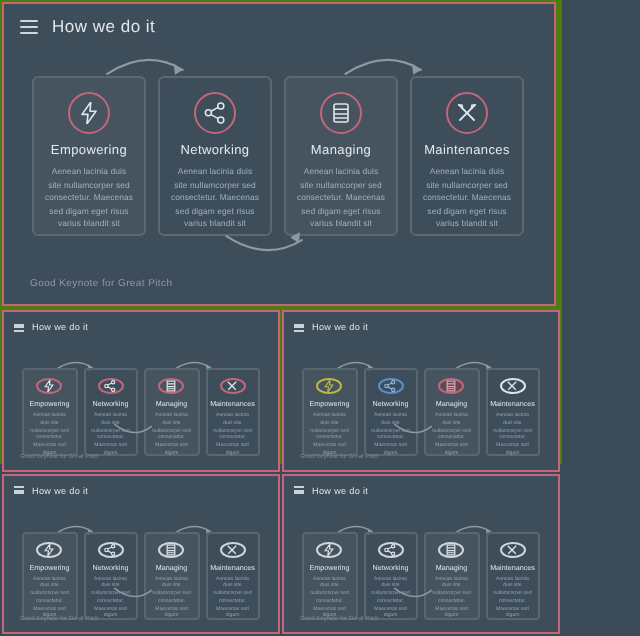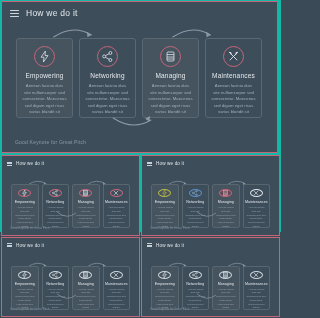--- a/index.html
+++ b/index.html
@@ -2,21 +2,21 @@
 <html><head>
 <meta charset="utf-8">
 <style>
   html,body{margin:0;padding:0;}
   body{
     width:281px;height:318px;overflow:hidden;
     background:#3b4a57;
     font-family:"Liberation Sans", sans-serif;
     -webkit-font-smoothing:antialiased;
   }
-  .app{position:relative;width:281px;height:232px;background:#14b8a6;}
+  .app{position:relative;width:281px;height:232px;background:#4d7c0f;}
 
   
   .main-panel{
     position:absolute;left:1px;top:1px;width:277px;height:152px;
     background:#3e4d5a;
     border:1.5px solid #c4667a;
     box-sizing:border-box;
     overflow:hidden;
   }
   .slide-header{

